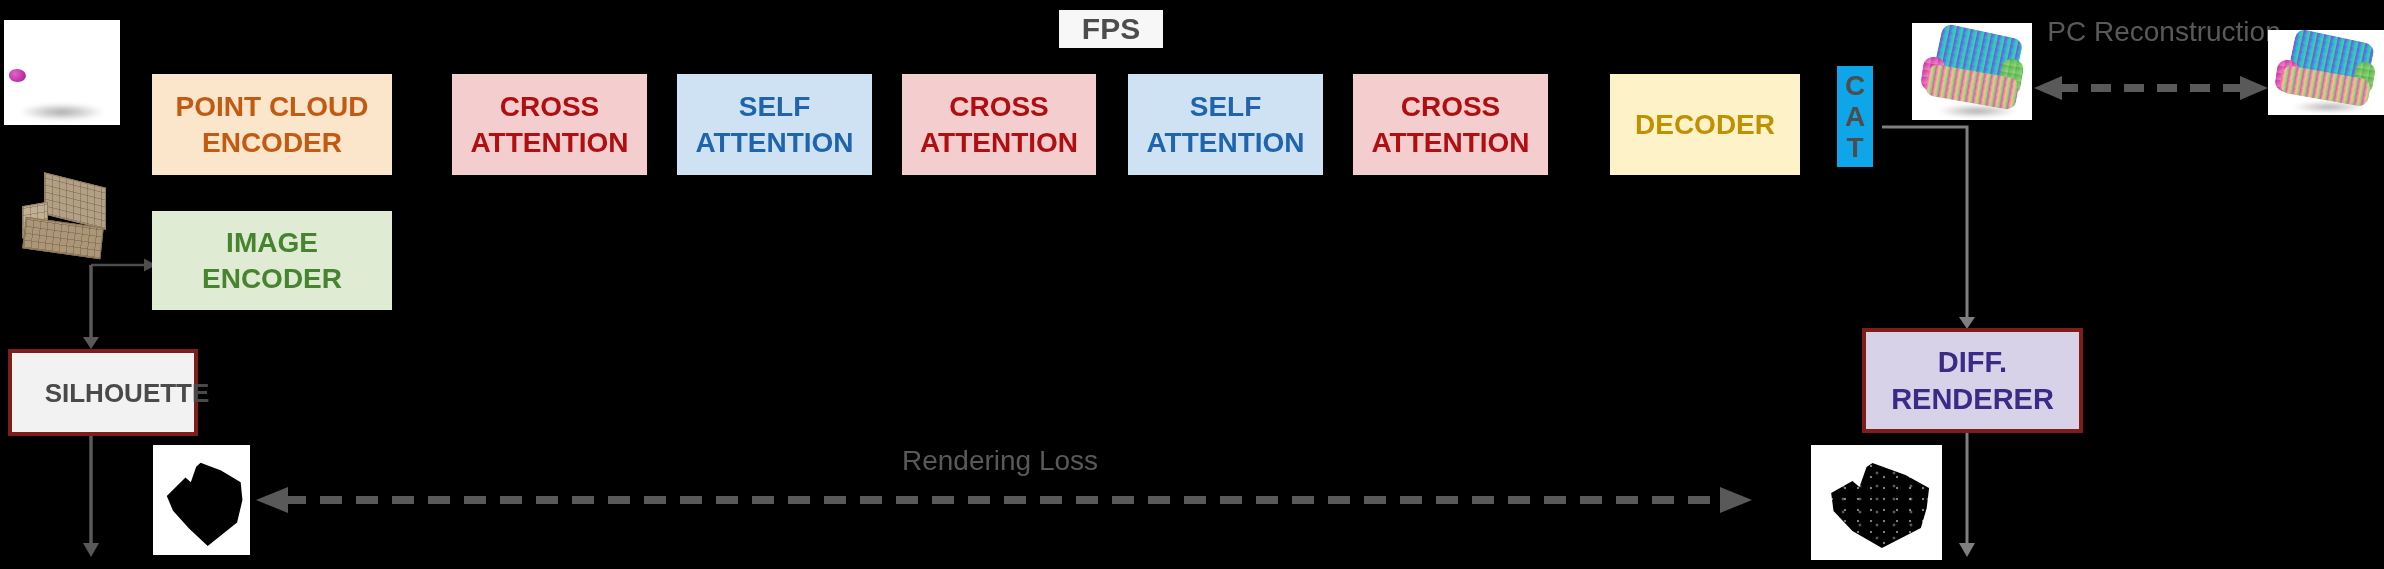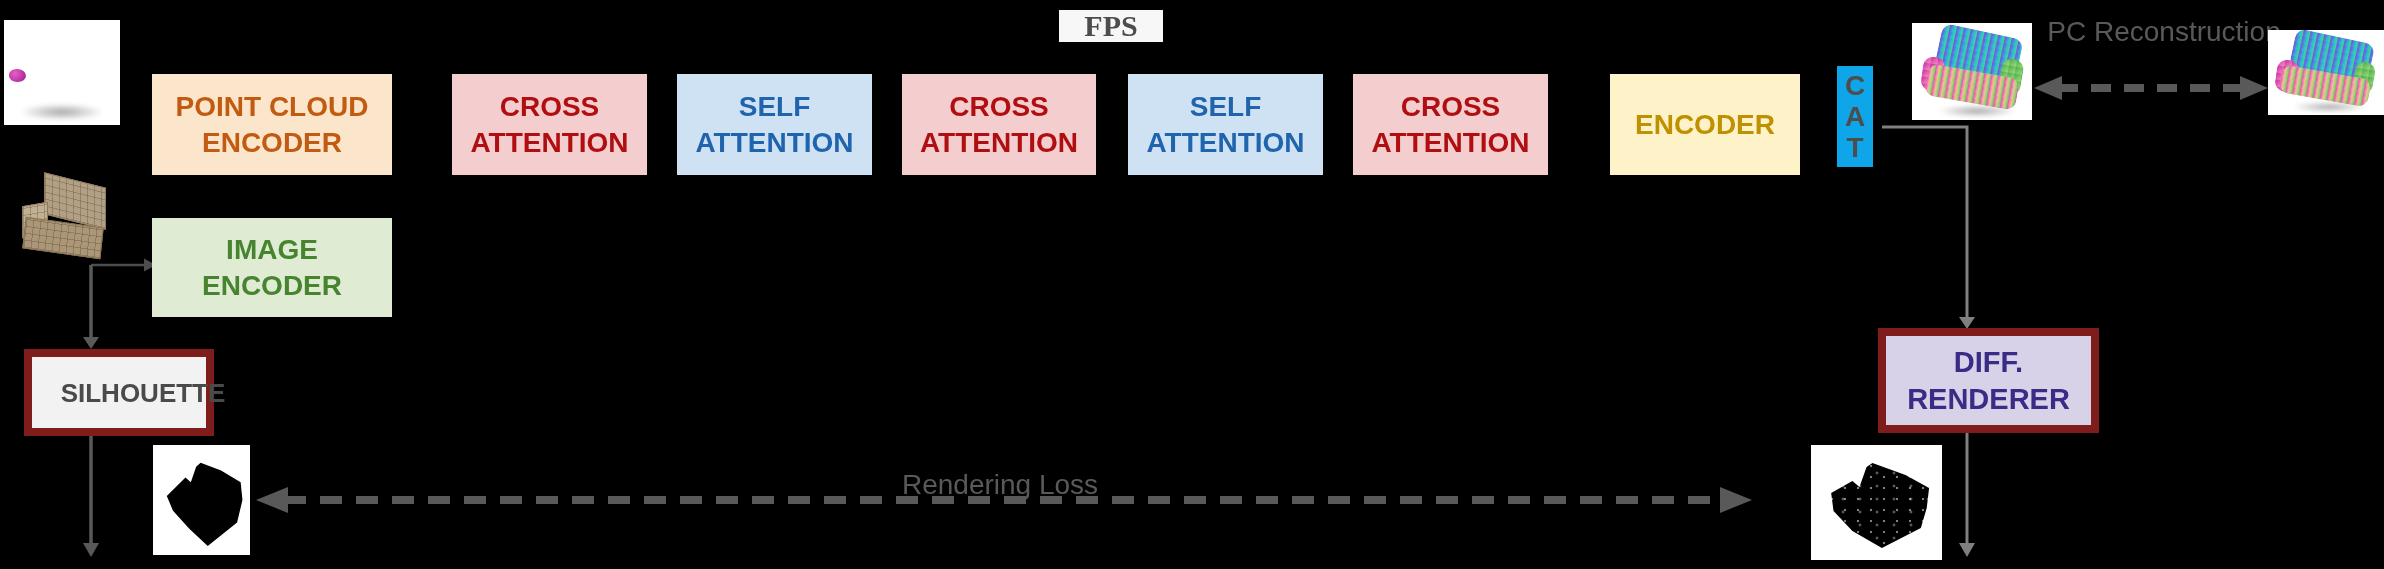--- a/index.html
+++ b/index.html
@@ -1,21 +1,21 @@
 <!DOCTYPE html>
 <html><head>
 <meta charset="utf-8">
 <style>
   html,body{margin:0;padding:0;background:#000;}
   #canvas{position:relative;width:2384px;height:569px;background:#000;overflow:hidden;
           font-family:"Liberation Sans",sans-serif;}
   .box{position:absolute;display:flex;align-items:center;justify-content:center;
        text-align:center;font-weight:bold;font-size:28px;line-height:36px;box-sizing:border-box;}
   .box.small{font-size:26px;line-height:30px;padding-left:48px;}
-  .bordered{border:8px solid #7f1d1d;margin-left:16px;}
+  .bordered{border:4px solid #7f1d1d;}
   .cat-box{font-size:28px;line-height:31px;}
   .cat-box span{display:block;width:26px;word-break:break-all;}
   .loss-text{position:absolute;color:#595959;font-size:28px;line-height:31px;text-align:center;font-weight:normal;}
   svg{position:absolute;left:0;top:0;}
   .img-frame{position:absolute;background:#fff;overflow:hidden;}
   .shadow{position:absolute;background:radial-gradient(ellipse at center,rgba(110,110,110,.6),rgba(160,160,160,.25) 55%,transparent 75%);filter:blur(2px);}
   
   .pc-panel{position:absolute;left:16px;top:12px;width:82px;height:66px;transform:rotate(-6deg);
     clip-path:polygon(6% 10%,86% 0%,100% 22%,96% 92%,64% 100%,10% 88%,0% 70%);
     background:radial-gradient(at 100% 0%,rgba(47,216,200,.95),rgba(47,216,150,.55) 35%,transparent 60%),
@@ -74,39 +74,39 @@
   <div class="box" style="left: 452px; top: 74px; width: 195px; height: 101px; padding: 0px 14px; background: rgb(244, 205, 206); color: rgb(176, 14, 17);">CROSS ATTENTION</div>
 
   <div class="box" style="left: 677px; top: 74px; width: 195px; height: 101px; padding: 0px 14px; background: rgb(206, 226, 243); color: rgb(31, 100, 173);">SELF ATTENTION</div>
 
   <div class="box" style="left: 902px; top: 74px; width: 194px; height: 101px; padding: 0px 14px; background: rgb(244, 205, 206); color: rgb(176, 14, 17);">CROSS ATTENTION</div>
 
   <div class="box" style="left: 1128px; top: 74px; width: 195px; height: 101px; padding: 0px 14px; background: rgb(206, 226, 243); color: rgb(31, 100, 173);">SELF ATTENTION</div>
 
   <div class="box" style="left: 1353px; top: 74px; width: 195px; height: 101px; padding: 0px 14px; background: rgb(244, 205, 206); color: rgb(176, 14, 17);">CROSS ATTENTION</div>
 
-  <div class="box" style="left: 1610px; top: 74px; width: 190px; height: 101px; background: rgb(254, 242, 201); color: rgb(191, 144, 0);">ENCODER</div>
+  <div class="box" style="left: 1610px; top: 74px; width: 190px; height: 101px; background: rgb(254, 242, 201); color: rgb(191, 144, 0);">DECODER</div>
 
   <div class="box cat-box" style="left: 1837px; top: 66px; width: 36px; height: 101px; background: #0ea5e9; color: rgb(77, 77, 77);">
     <span>CAT</span>
   </div>
 
-  <div class="box" style="left: 1059px; top: 10px; width: 104px; height: 32px; font-size: 30px; background: rgb(247, 247, 247); color: rgb(77, 77, 77); font-family: Liberation Serif, serif;">FPS</div>
+  <div class="box" style="left: 1059px; top: 10px; width: 104px; height: 38px; font-size: 30px; background: rgb(247, 247, 247); color: rgb(77, 77, 77);">FPS</div>
 
-  <div class="box" style="left: 152px; top: 218px; width: 240px; height: 99px; padding: 16px 30px; background: rgb(223, 235, 211); color: rgb(70, 132, 47);">IMAGE ENCODER</div>
+  <div class="box" style="left: 152px; top: 211px; width: 240px; height: 99px; padding: 16px 30px; background: rgb(223, 235, 211); color: rgb(70, 132, 47);">IMAGE ENCODER</div>
 
   <div class="box small bordered" style="left: 8px; top: 349px; width: 190px; height: 87px; background: rgb(242, 242, 242); color: rgb(74, 74, 74);">SILHOUETTE</div>
 
   <div class="box bordered" style="left: 1862px; top: 328px; width: 221px; height: 105px; font-size: 29px; line-height: 37px; padding: 0px 26px; background: rgb(216, 210, 233); color: rgb(57, 43, 134);">DIFF. RENDERER</div>
 
   <div class="loss-text" style="left:2016px;top:16px;width:296px;">
     <div>PC Reconstruction</div>
   </div>
 
-  <div class="loss-text" style="left:850px;top:469px;width:300px;">Rendering Loss</div>
+  <div class="loss-text" style="left:850px;top:445px;width:300px;">Rendering Loss</div>
 
   <div class="img-frame" style="left:4px;top:20px;width:116px;height:105px;">
     <div class="pc-panel dots"></div>
     <div class="pc-blob" style="left:5px;top:49px;width:17px;height:13px;"></div>
     <div class="shadow" style="left:18px;top:84px;width:80px;height:16px;"></div>
   </div>
 
   <div style="position:absolute;left:18px;top:178px;width:92px;height:87px;">
     <div class="vox" style="left:26px;top:2px;width:62px;height:42px;background-color:#b3a084;transform:skewY(14deg);border:1px solid #8d7b60;"></div>
     <div class="vox" style="left:4px;top:26px;width:26px;height:32px;background-color:#c2b094;transform:skewY(-10deg);border:1px solid #8d7b60;"></div>

